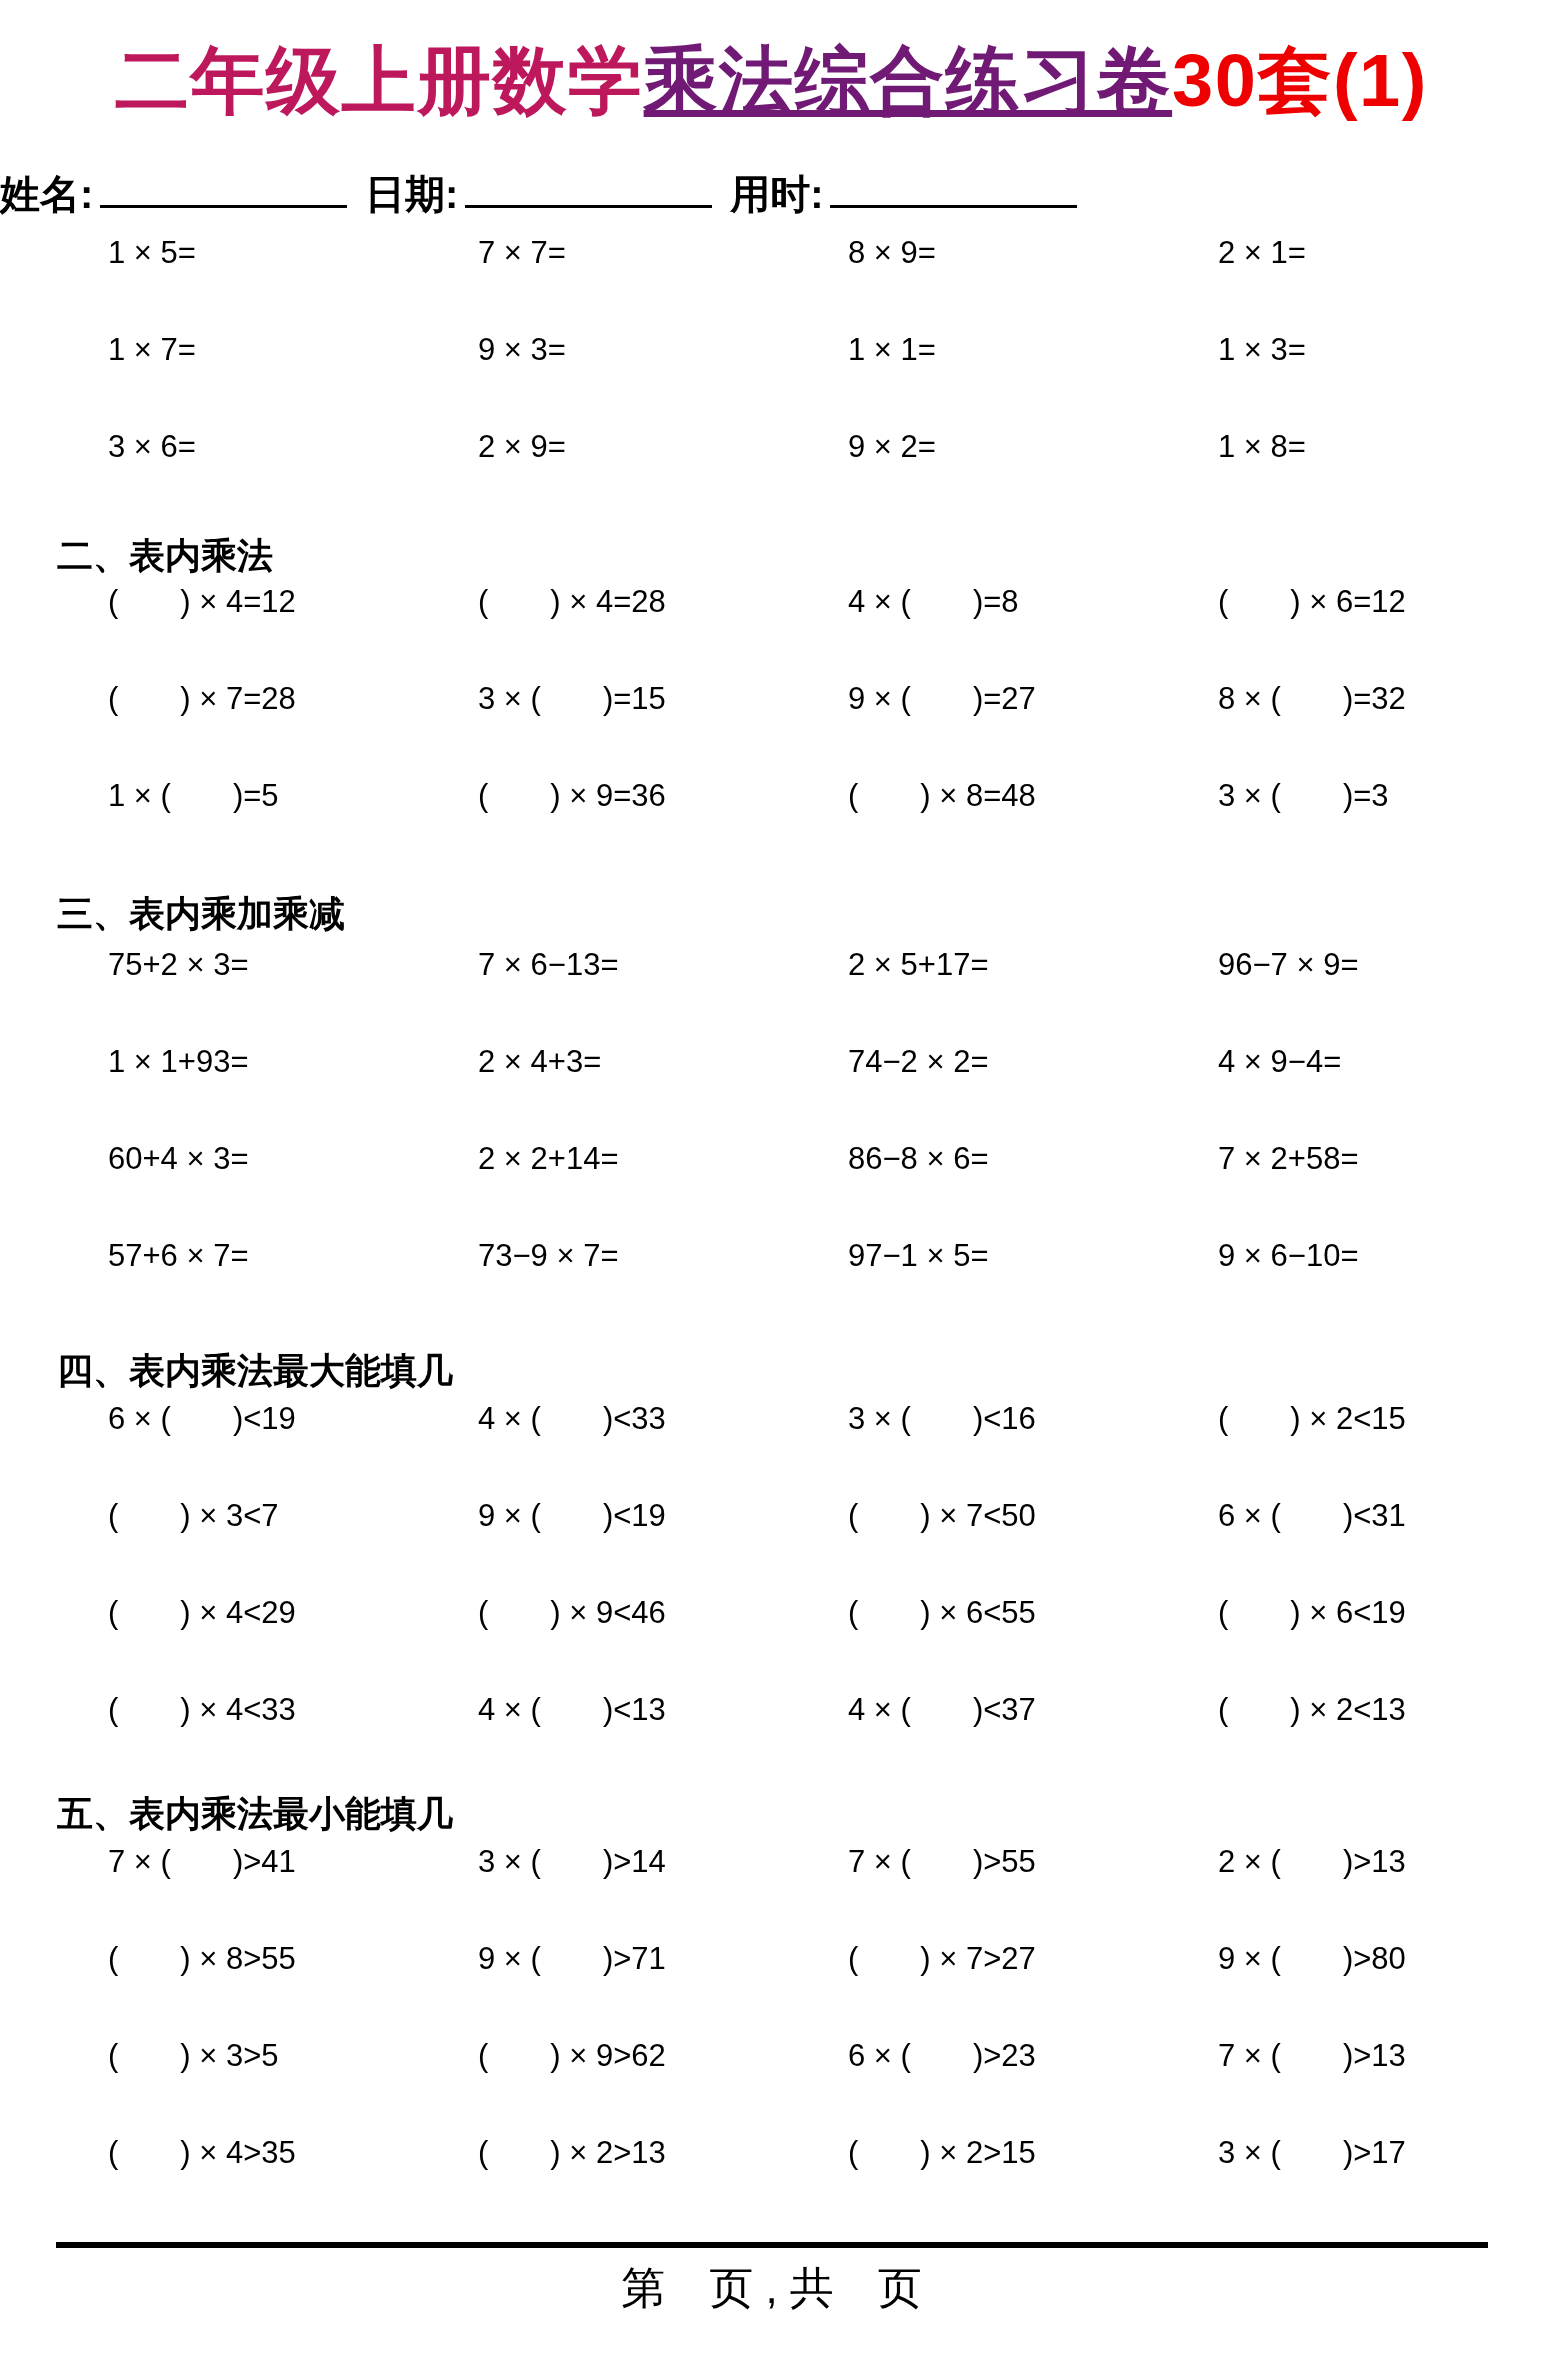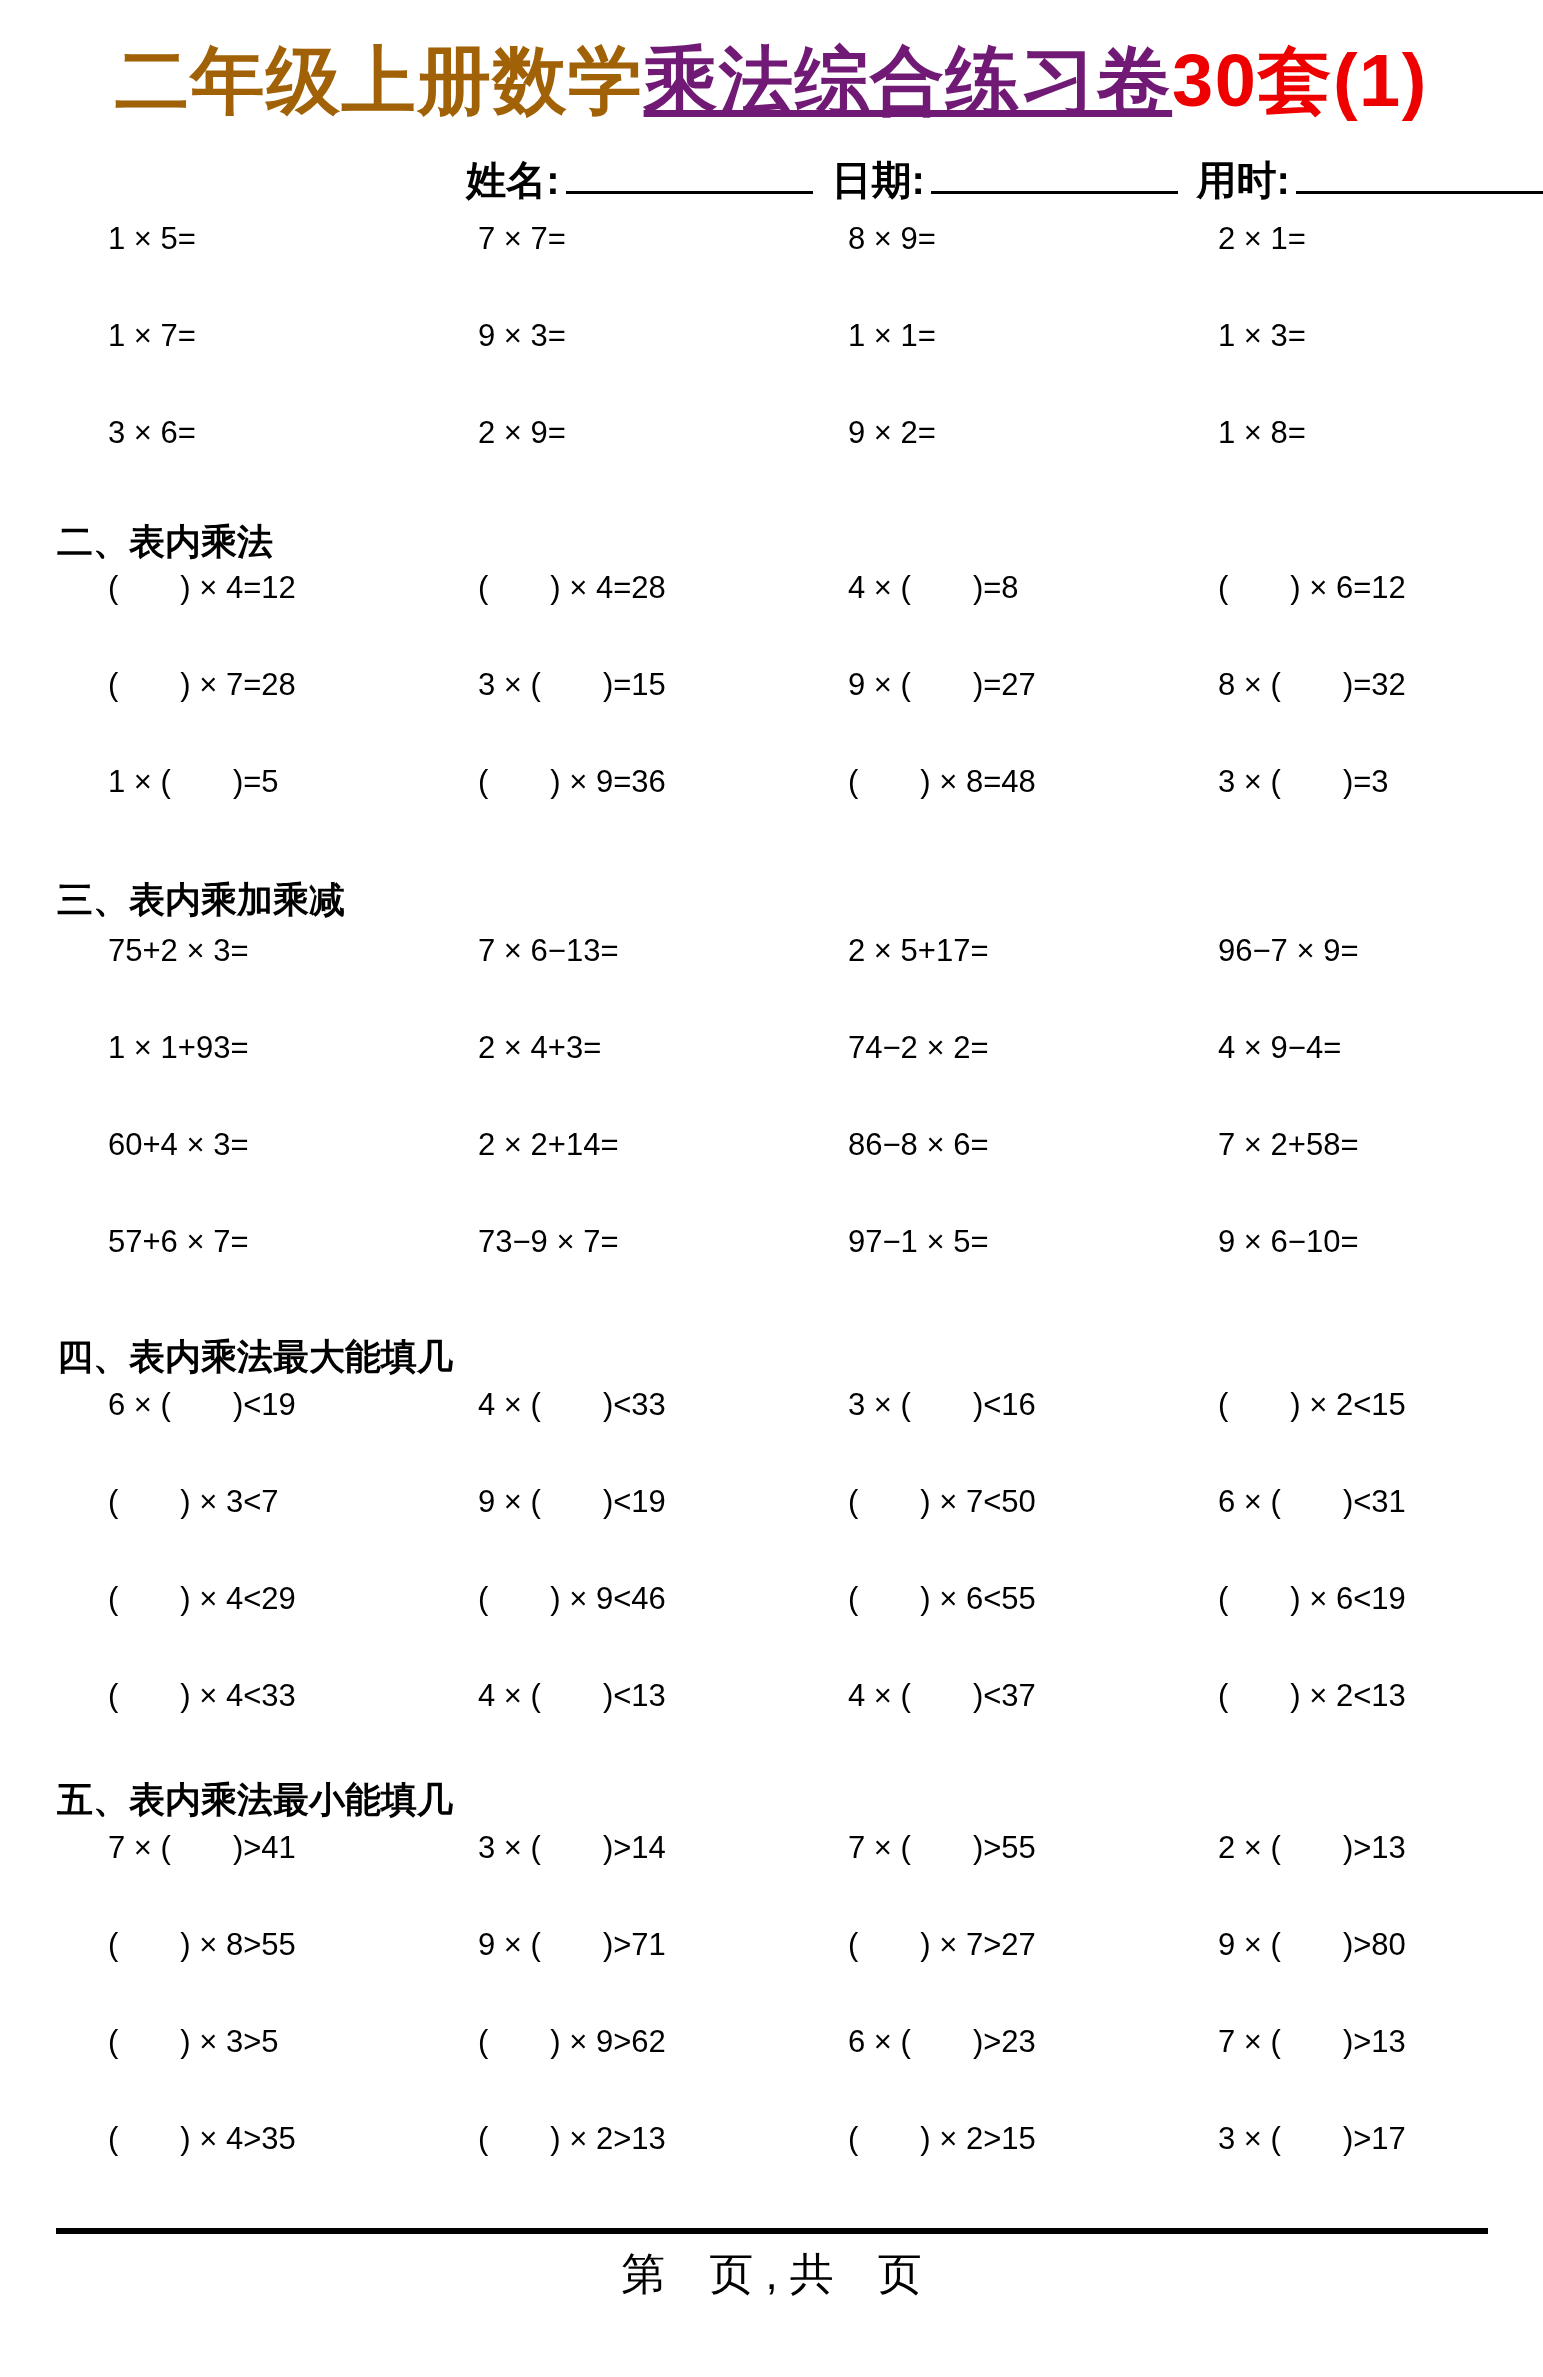--- a/index.html
+++ b/index.html
@@ -20,22 +20,22 @@
     margin: 0;
     padding-top: 40px;
     text-align: center;
     font-size: 74px;
     font-weight: bold;
     line-height: 1.12;
     letter-spacing: 1.5px;
     white-space: nowrap;
   }
   .info-line {
-    margin-top: 29px;
-    text-align: right;
+    margin-top: 43px;
+    text-align: left;
     font-size: 40px;
     font-weight: bold;
     white-space: nowrap;
   }
   .info-label { display: inline-block; }
   .blank {
     display: inline-block;
     width: 247px;
     height: 39px;
     border-bottom: 3.1px solid #000;
@@ -86,21 +86,21 @@
     text-align: center;
     font-size: 44px;
     white-space: pre;
   }
 </style>
 </head>
 <body>
 
 <div class="page">
 
-  <h1 class="title"><span class="t-black" style="color: #a16207;">二年级上册数学</span><span class="t-blue" style="color: #701a75; text-decoration: underline;">乘法综合练习卷</span><span class="t-red" style="color: rgb(238, 0, 0);">30套(1)</span></h1>
+  <h1 class="title"><span class="t-black" style="color: #be185d;">二年级上册数学</span><span class="t-blue" style="color: #701a75; text-decoration: underline;">乘法综合练习卷</span><span class="t-red" style="color: rgb(238, 0, 0);">30套(1)</span></h1>
 
   <div class="info-line">
     <span class="info-label">姓名:</span><span class="blank"></span><span class="info-label">日期:</span><span class="blank"></span><span class="info-label">用时:</span><span class="blank last"></span>
   </div>
 
   <div id="sections">
       <section class="worksheet-section section-0">
         <div class="rows">
           <div class="problem-row">
             <div class="problem">1 × 5=</div>

